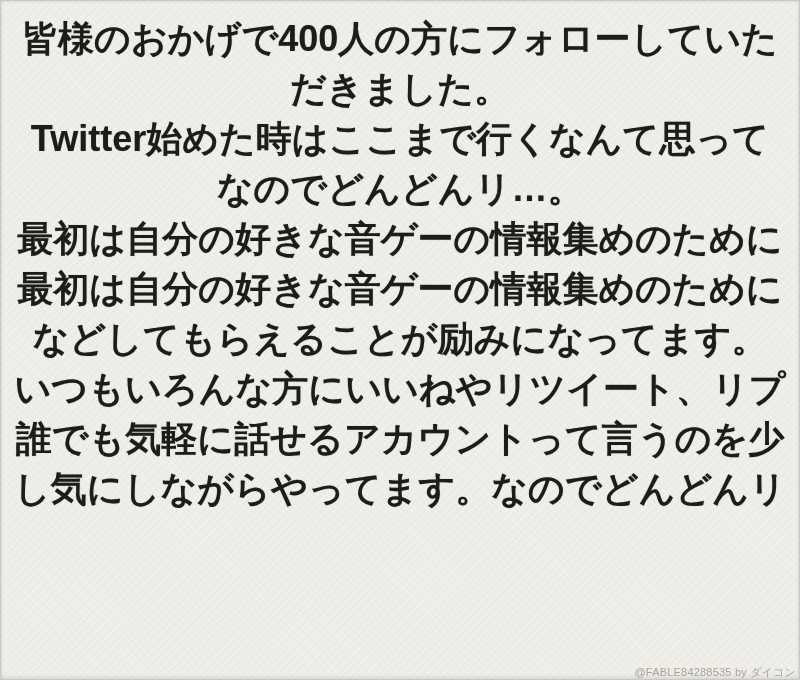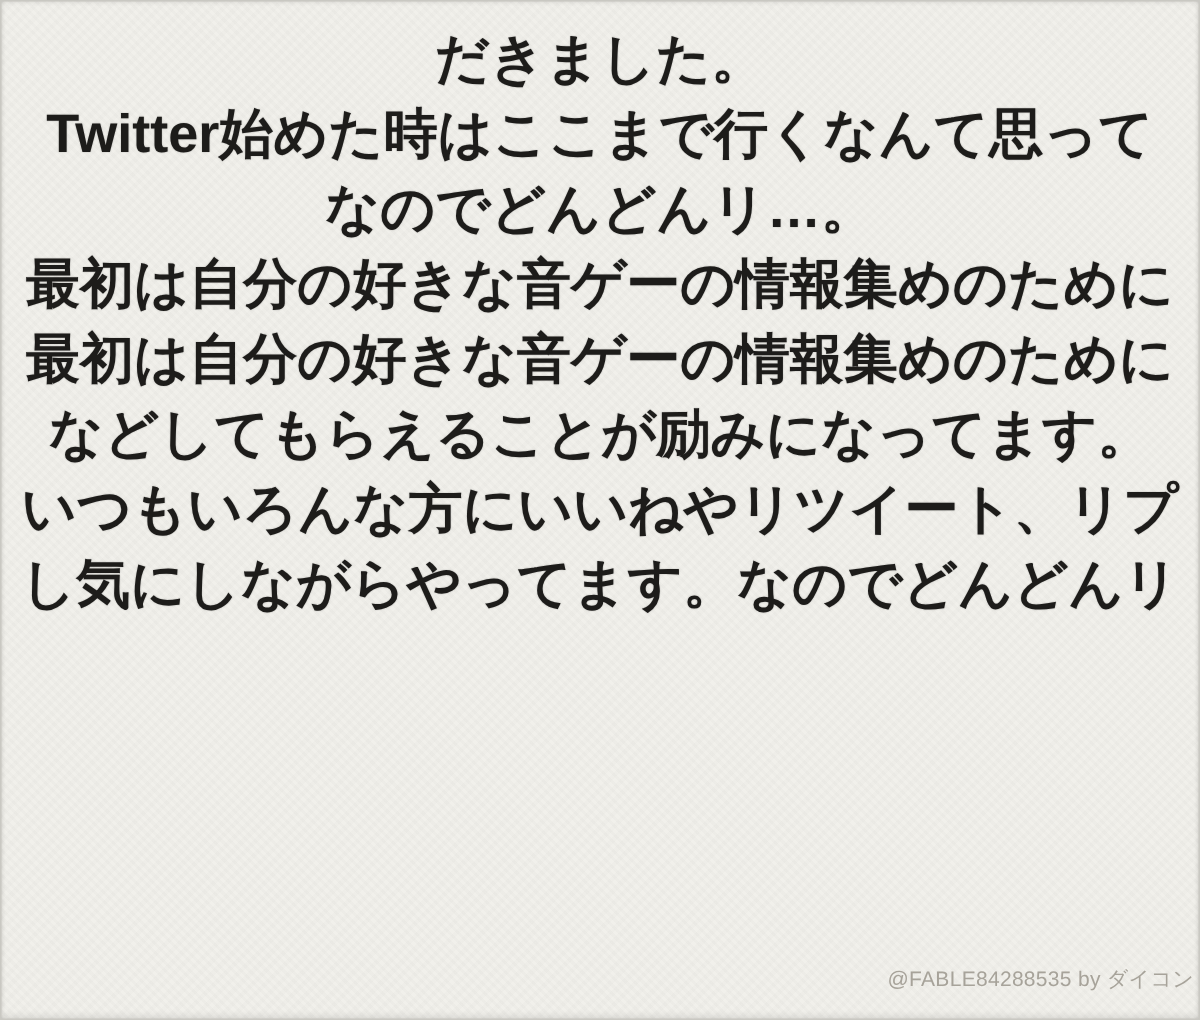--- a/index.html
+++ b/index.html
@@ -39,35 +39,37 @@
     line-height: 50px;
     letter-spacing: 0px;
   }
   .line {
     white-space: nowrap;
     text-shadow: 0 0 1px rgba(30,30,30,0.35);
   }
   .watermark {
     position: absolute;
     right: 4px;
-    bottom: 18px;
-    font-size: 14px;
+    bottom: 0;
+    font-size: 11px;
     font-weight: 400;
     color: #a7a39a;
     letter-spacing: 0.2px;
   }
 </style>
 </head>
 <body>
 
 <div class="card">
   <div class="message">
+    <div class="line">皆様のおかげで400人の方にフォローしていた</div>
     <div class="line">だきました。</div>
     <div class="line">Twitter始めた時はここまで行くなんて思って</div>
     <div class="line">なのでどんどんリ…。</div>
     <div class="line">最初は自分の好きな音ゲーの情報集めのために</div>
     <div class="line">最初は自分の好きな音ゲーの情報集めのために</div>
     <div class="line">などしてもらえることが励みになってます。</div>
     <div class="line">いつもいろんな方にいいねやリツイート、リプ</div>
+    <div class="line">誰でも気軽に話せるアカウントって言うのを少</div>
     <div class="line">し気にしながらやってます。なのでどんどんリ</div>
   </div>
   <div class="watermark">@FABLE84288535 by ダイコン</div>
 </div>
 
 </body></html>

